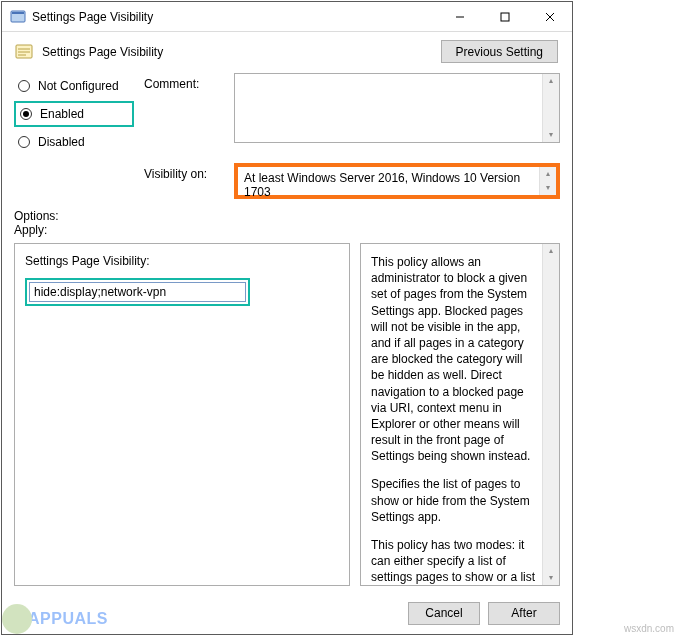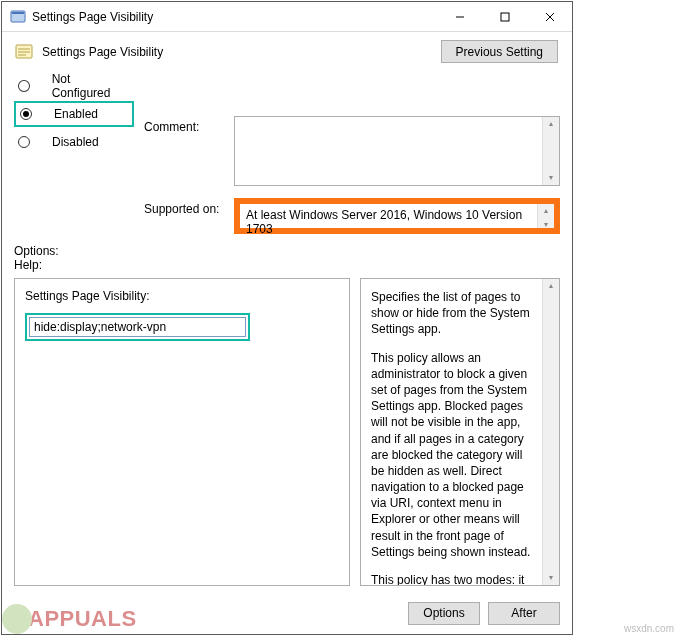--- a/index.html
+++ b/index.html
@@ -96,21 +96,21 @@
     padding: 4px 12px 8px 12px;
     gap: 10px;
   }
   .state-col {
     width: 120px;
     padding-top: 2px;
   }
   .radio-row {
     display: flex;
     align-items: center;
-    gap: 22px;
+    gap: 8px;
     height: 22px;
     padding: 0 4px;
   }
   .radio-outer {
     width: 12px; height: 12px;
     border: 1px solid #333;
     border-radius: 50%;
     display: inline-flex;
     align-items: center;
     justify-content: center;
@@ -122,37 +122,36 @@
     display: none;
   }
   .radio-row.selected .radio-inner { display: block; }
   .redbox {
     border: 2px solid #14b8a6;
   }
   .meta-col {
     flex: 1;
     display: grid;
     grid-template-columns: 90px 1fr;
-    row-gap: 12px;
+    row-gap: 20px;
     align-items: start;
-    margin-top: 43px;
   }
   .meta-label {
     text-align: left;
     padding-top: 4px;
   }
   .comment-box {
     height: 70px;
     border: 1px solid #adadad;
     position: relative;
     background: #fff;
   }
   .supported-box {
     height: 36px;
-    border: 6px solid #f97316;
+    border: 4px solid #f97316;
     position: relative;
     background: #fff;
     padding: 4px 20px 4px 6px;
     font-size: 12px;
   }
   .fake-scroll {
     position: absolute;
     right: 0; top: 0; bottom: 0;
     width: 17px;
     background: #f0f0f0;
@@ -226,23 +225,23 @@
     border: 2px solid #e4002b;
     padding: 2px;
   }
   .btn.std {
     width: 72px;
     padding: 0;
   }
   .watermark-left {
     position: absolute;
     left: 0; bottom: 0;
-    font-size: 22px;
+    font-size: 16px;
     font-weight: 700;
-    color: #b91c1c;
+    color: #3b82f6;
     opacity: 0.5;
     letter-spacing: 0.5px;
     display: flex;
     align-items: center;
     pointer-events: none;
   }
   .watermark-left .apple {
     width: 30px; height: 30px;
     background: #a7c980;
     border-radius: 50% 50% 50% 50%;
@@ -326,58 +325,58 @@
     </div>
     <div class="meta-col">
       <div class="meta-label">Comment:</div>
       <div class="comment-box">
         <span></span>
         <div class="fake-scroll">
             <span>▴</span>
             <span>▾</span>
           </div>
       </div>
-      <div class="meta-label">Supported on:</div>
+      <div class="meta-label">Visibility on:</div>
       <div class="supported-box">
         <span>At least Windows Server 2016, Windows 10 Version 1703</span>
         <div class="fake-scroll">
             <span>▴</span>
             <span>▾</span>
           </div>
       </div>
     </div>
   </div>
 
   <div class="labels-row">
     <div class="left-lbl">Options:</div>
-    <div>Help:</div>
+    <div>Apply:</div>
   </div>
 
   <div class="lower">
     <div class="options-panel">
       <span class="opt-label">Settings Page Visibility:</span>
       <div class="opt-input-wrap">
         <input class="opt-input" type="text" value="hide:display;network-vpn" style="">
       </div>
     </div>
     <div class="help-panel">
+      <p>This policy allows an administrator to block a given set of pages from the System Settings app. Blocked pages will not be visible in the app, and if all pages in a category are blocked the category will be hidden as well. Direct navigation to a blocked page via URI, context menu in Explorer or other means will result in the front page of Settings being shown instead.</p>
       <p>Specifies the list of pages to show or hide from the System Settings app.</p>
-      <p>This policy allows an administrator to block a given set of pages from the System Settings app. Blocked pages will not be visible in the app, and if all pages in a category are blocked the category will be hidden as well. Direct navigation to a blocked page via URI, context menu in Explorer or other means will result in the front page of Settings being shown instead.</p>
       <p>This policy has two modes: it can either specify a list of settings pages to show or a list of pages to hide. To specify a list of pages to show, the policy string must begin with "showonly:" (without quotes), and to specify a list of pages to hide, it must begin with "hide:". If a page in a showonly list would normally be hidden for other reasons (such as a missing hardware device), this policy will not force that page to appear. After this, the policy string must contain a semicolon-delimited list of settings page identifiers. The identifier for any given settings page is the published URI for that page, minus the "ms-settings:" protocol part.</p>
       <div class="fake-scroll">
           <span>▴</span>
           <span>▾</span>
         </div>
     </div>
   </div>
 
   <div class="footer">
     <div class="watermark-left">
       <span class="apple"></span>
       <span>APPUALS</span>
     </div>
-    <div class="btn std">Options</div>
+    <div class="btn std">Cancel</div>
     <div class="btn std">After</div>
   </div>
 
 </div>
 
 <div class="watermark-right">wsxdn.com</div>
 
 </body></html>

